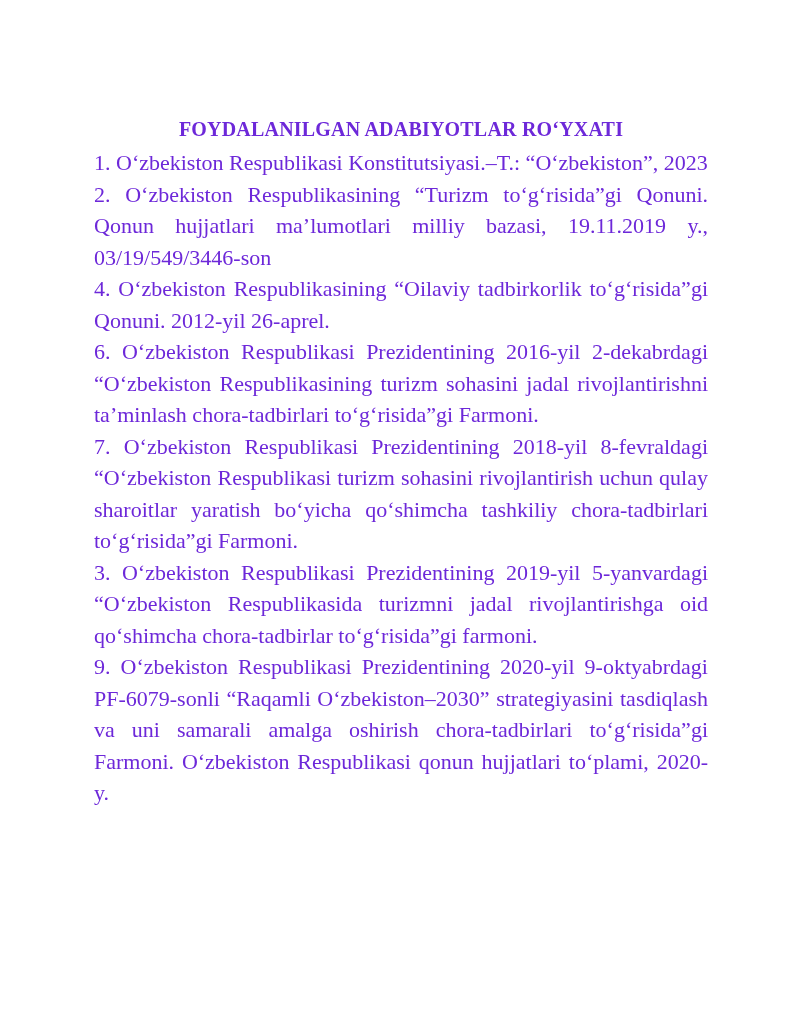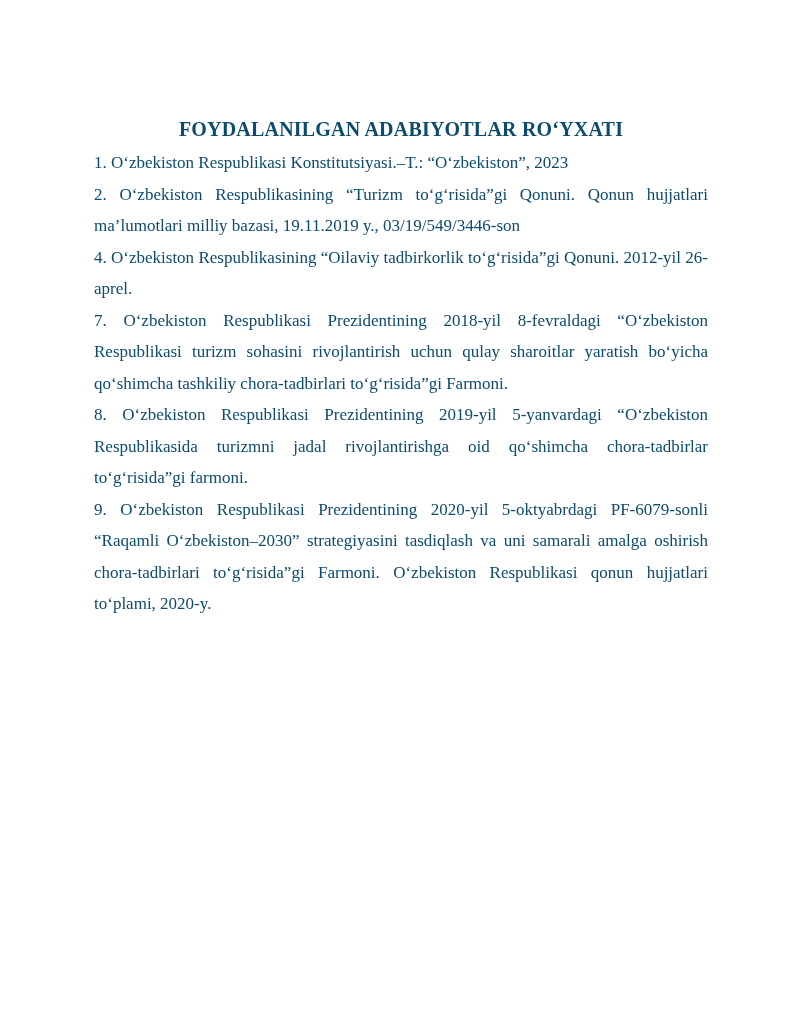--- a/index.html
+++ b/index.html
@@ -5,53 +5,54 @@
   html, body {
     margin: 0;
     padding: 0;
     background: #ffffff;
   }
   .page {
     position: relative;
     width: 800px;
     height: 1000px;
     background: #ffffff;
-    color: #0c4a6e;
+    color: #6d28d9;
     font-family: "Liberation Serif", "DejaVu Serif", serif;
     overflow: hidden;
   }
   .content {
     position: absolute;
     left: 94px;
     top: 116px;
     width: 614px;
   }
   .title {
     margin: 0 0 5px 0;
     font-size: 20px;
     line-height: 26px;
     font-weight: bold;
     text-align: center;
     letter-spacing: 0.2px;
     white-space: nowrap;
   }
   .ref {
     margin: 0;
-    font-size: 17px;
+    font-size: 22px;
     line-height: 31.5px;
     text-align: justify;
     text-align-last: left;
   }
 </style>
 </head>
 <body>
 
 <div class="page">
   <div class="content">
     <h1 class="title">FOYDALANILGAN ADABIYOTLAR RO‘YXATI</h1>
     <p class="ref">1. O‘zbekiston Respublikasi Konstitutsiyasi.–T.: “O‘zbekiston”, 2023</p>
     <p class="ref">2. O‘zbekiston Respublikasining “Turizm to‘g‘risida”gi Qonuni. Qonun hujjatlari ma’lumotlari milliy bazasi, 19.11.2019 y., 03/19/549/3446-son</p>
     <p class="ref">4. O‘zbekiston Respublikasining “Oilaviy tadbirkorlik to‘g‘risida”gi Qonuni. 2012-yil 26-aprel.</p>
+    <p class="ref">6. O‘zbekiston Respublikasi Prezidentining 2016-yil 2-dekabrdagi “O‘zbekiston Respublikasining turizm sohasini jadal rivojlantirishni ta’minlash chora-tadbirlari to‘g‘risida”gi Farmoni.</p>
     <p class="ref">7. O‘zbekiston Respublikasi Prezidentining 2018-yil 8-fevraldagi “O‘zbekiston Respublikasi turizm sohasini rivojlantirish uchun qulay sharoitlar yaratish bo‘yicha qo‘shimcha tashkiliy chora-tadbirlari to‘g‘risida”gi Farmoni.</p>
-    <p class="ref">8. O‘zbekiston Respublikasi Prezidentining 2019-yil 5-yanvardagi “O‘zbekiston Respublikasida turizmni jadal rivojlantirishga oid qo‘shimcha chora-tadbirlar to‘g‘risida”gi farmoni.</p>
-    <p class="ref">9. O‘zbekiston Respublikasi Prezidentining 2020-yil 5-oktyabrdagi PF-6079-sonli “Raqamli O‘zbekiston–2030” strategiyasini tasdiqlash va uni samarali amalga oshirish chora-tadbirlari to‘g‘risida”gi Farmoni. O‘zbekiston Respublikasi qonun hujjatlari to‘plami, 2020-y.</p>
+    <p class="ref">3. O‘zbekiston Respublikasi Prezidentining 2019-yil 5-yanvardagi “O‘zbekiston Respublikasida turizmni jadal rivojlantirishga oid qo‘shimcha chora-tadbirlar to‘g‘risida”gi farmoni.</p>
+    <p class="ref">9. O‘zbekiston Respublikasi Prezidentining 2020-yil 9-oktyabrdagi PF-6079-sonli “Raqamli O‘zbekiston–2030” strategiyasini tasdiqlash va uni samarali amalga oshirish chora-tadbirlari to‘g‘risida”gi Farmoni. O‘zbekiston Respublikasi qonun hujjatlari to‘plami, 2020-y.</p>
   </div>
 </div>
 
 </body></html>

